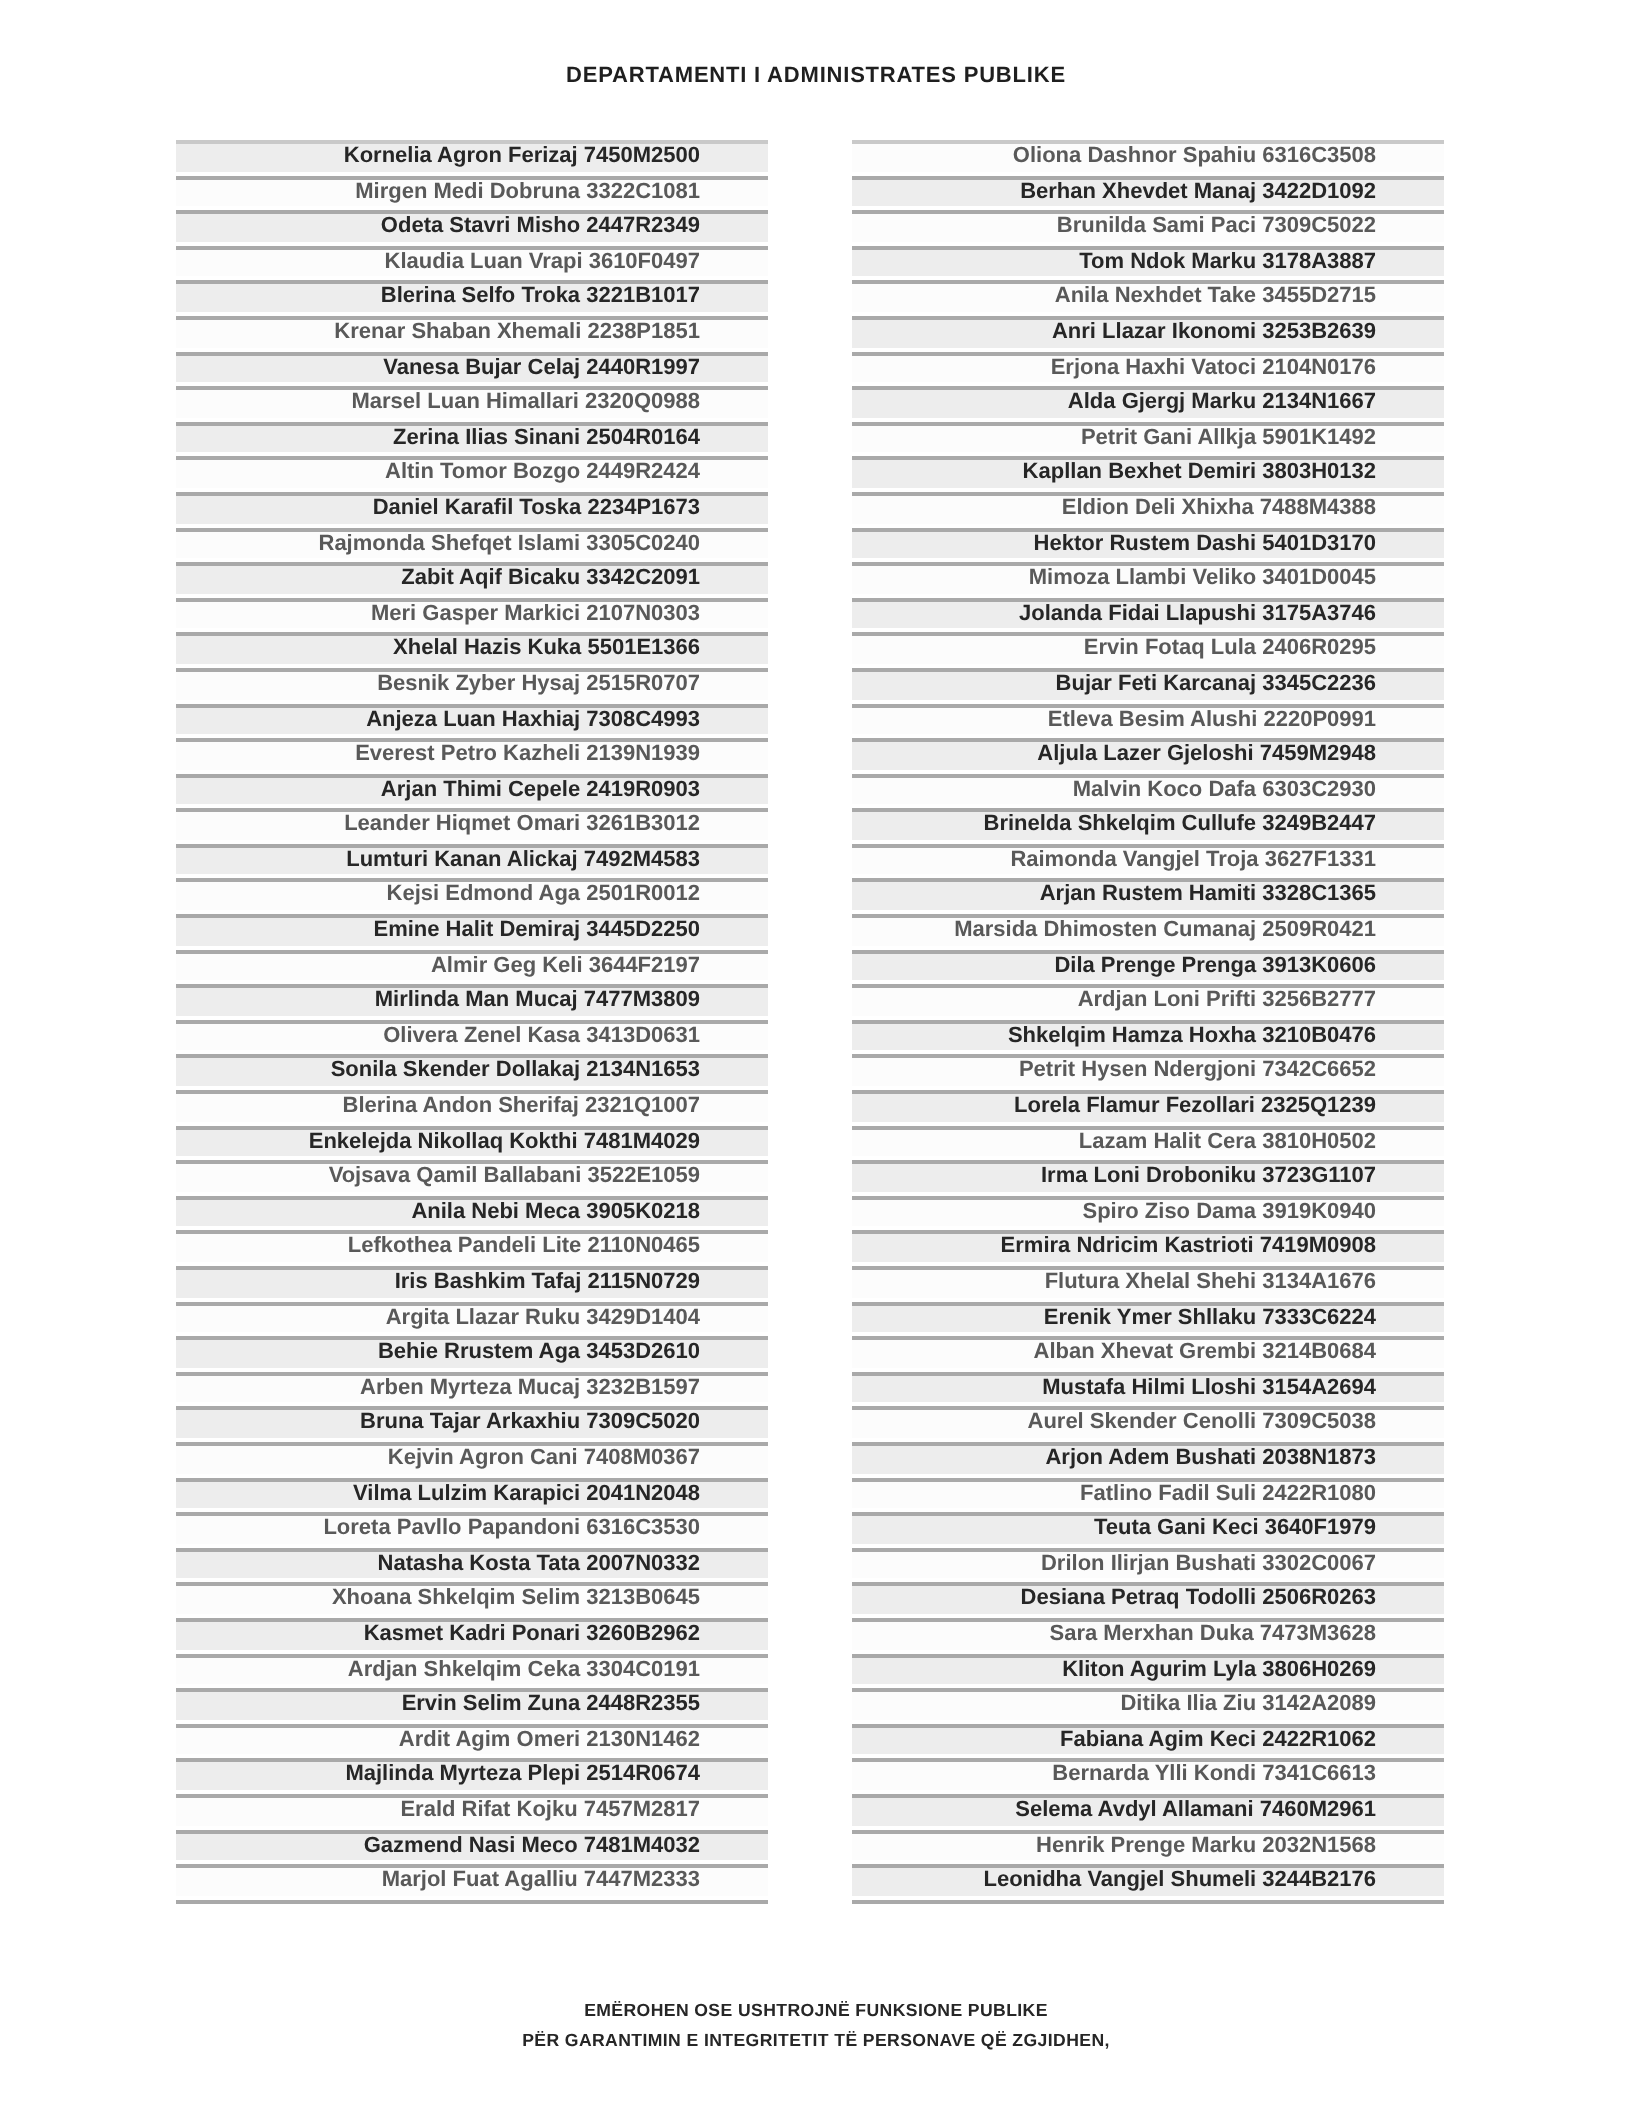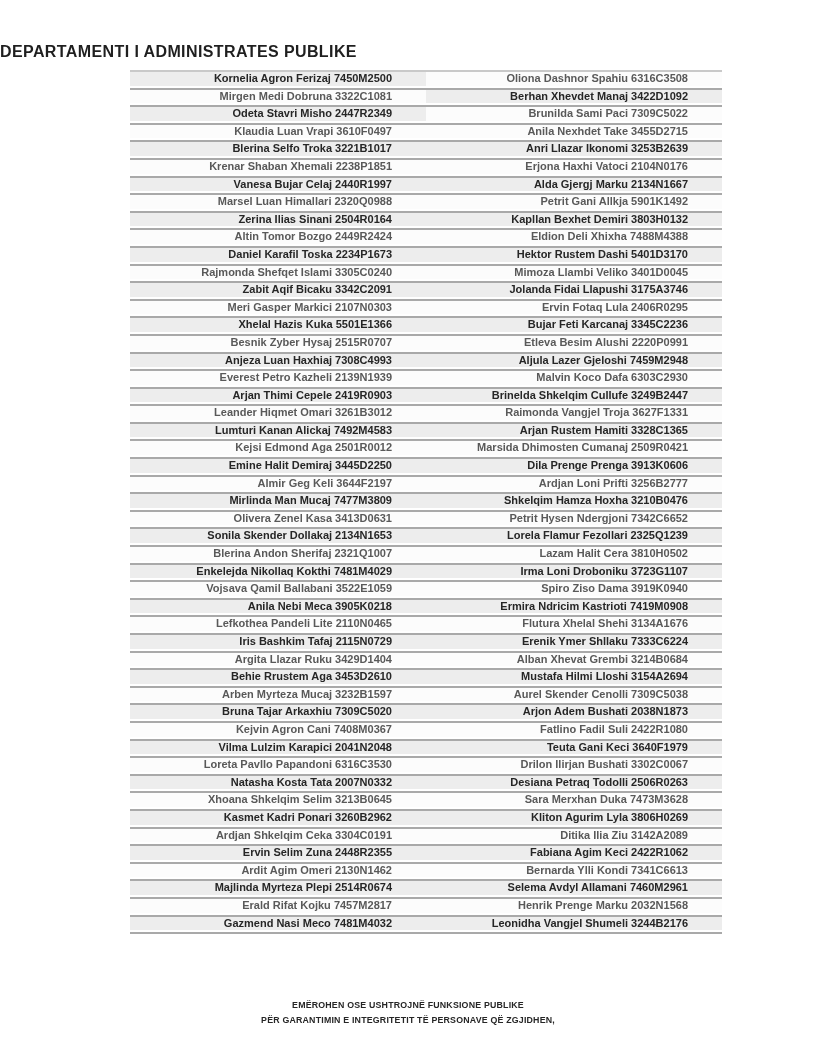--- a/index.html
+++ b/index.html
@@ -8,35 +8,36 @@
     position: relative;
     width: 816px;
     height: 1056px;
     margin: 0 auto;
     background: #ffffff;
     font-family: "Liberation Sans", "DejaVu Sans", sans-serif;
     overflow: hidden;
   }
   .doc-title {
     position: absolute;
-    top: 43px;
+    top: 32px;
     left: 0;
     width: 100%;
-    font-size: 16px;
+    text-align: center;
+    font-size: 11px;
     font-weight: bold;
     color: #1f1f1f;
     letter-spacing: 0.4px;
   }
   .cols {
     position: absolute;
     top: 70px;
     left: 88px;
     width: 634px;
     display: flex;
-    justify-content: flex-end;
+    justify-content: space-between;
   }
   .col {
     width: 296px;
     border-bottom: 2px solid var(--line, #a9a9a9);
   }
   .row {
     height: 17.6px;
     border-top: 2px solid var(--line, #a9a9a9);
   }
   .col .row:first-child { border-top-color: #c9c9c9; }
@@ -219,30 +220,36 @@
         </div>
         <div class="row em">
           <div class="bar">Majlinda Myrteza Plepi 2514R0674</div>
         </div>
         <div class="row pl">
           <div class="bar">Erald Rifat Kojku 7457M2817</div>
         </div>
         <div class="row em">
           <div class="bar">Gazmend Nasi Meco 7481M4032</div>
         </div>
+        <div class="row pl">
+          <div class="bar">Marjol Fuat Agalliu 7447M2333</div>
+        </div>
       </div>
     <div class="col">
         <div class="row pl">
           <div class="bar">Oliona Dashnor Spahiu 6316C3508</div>
         </div>
         <div class="row em">
           <div class="bar">Berhan Xhevdet Manaj 3422D1092</div>
         </div>
         <div class="row pl">
           <div class="bar">Brunilda Sami Paci 7309C5022</div>
+        </div>
+        <div class="row em">
+          <div class="bar">Tom Ndok Marku 3178A3887</div>
         </div>
         <div class="row pl">
           <div class="bar">Anila Nexhdet Take 3455D2715</div>
         </div>
         <div class="row em">
           <div class="bar">Anri Llazar Ikonomi 3253B2639</div>
         </div>
         <div class="row pl">
           <div class="bar">Erjona Haxhi Vatoci 2104N0176</div>
         </div>

